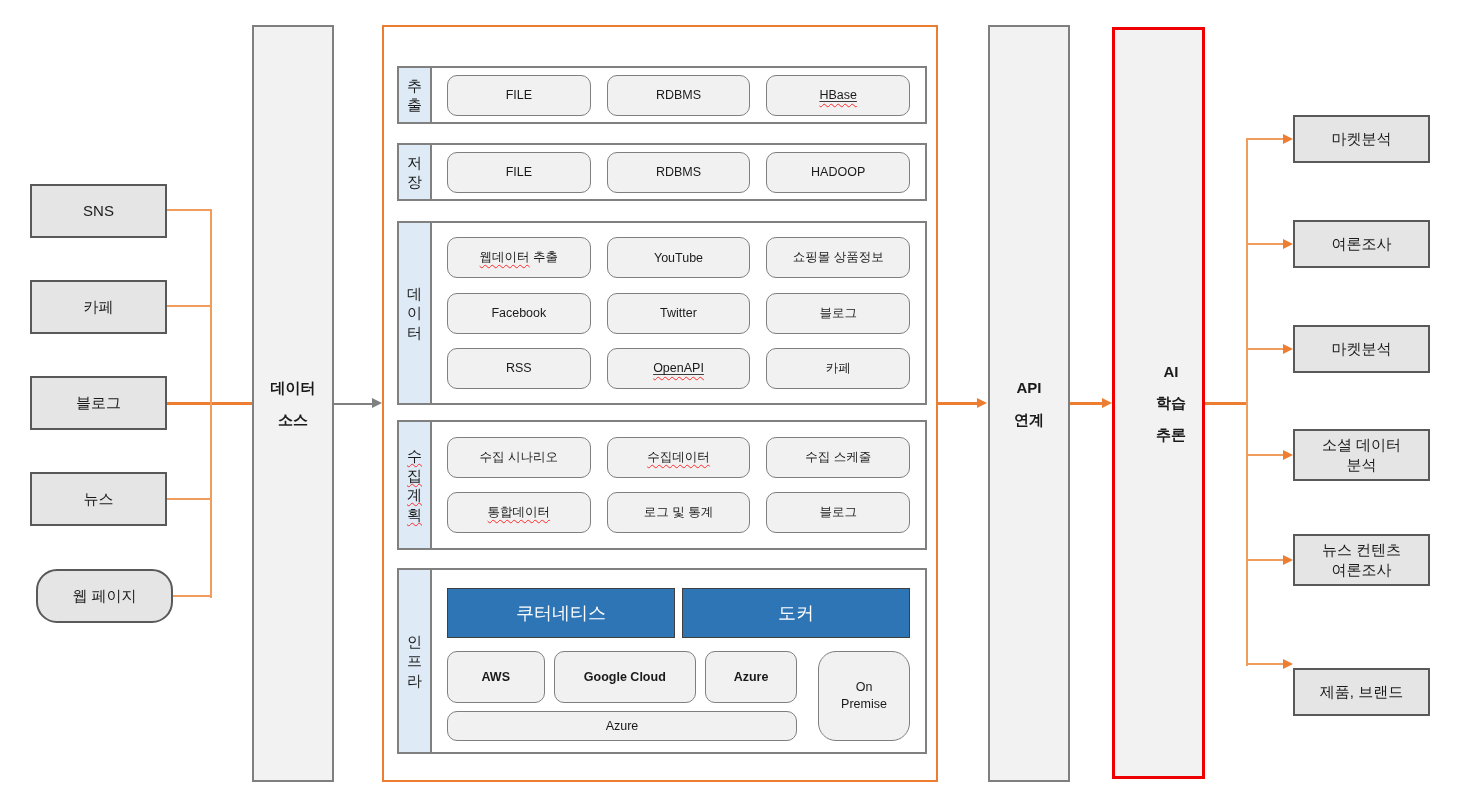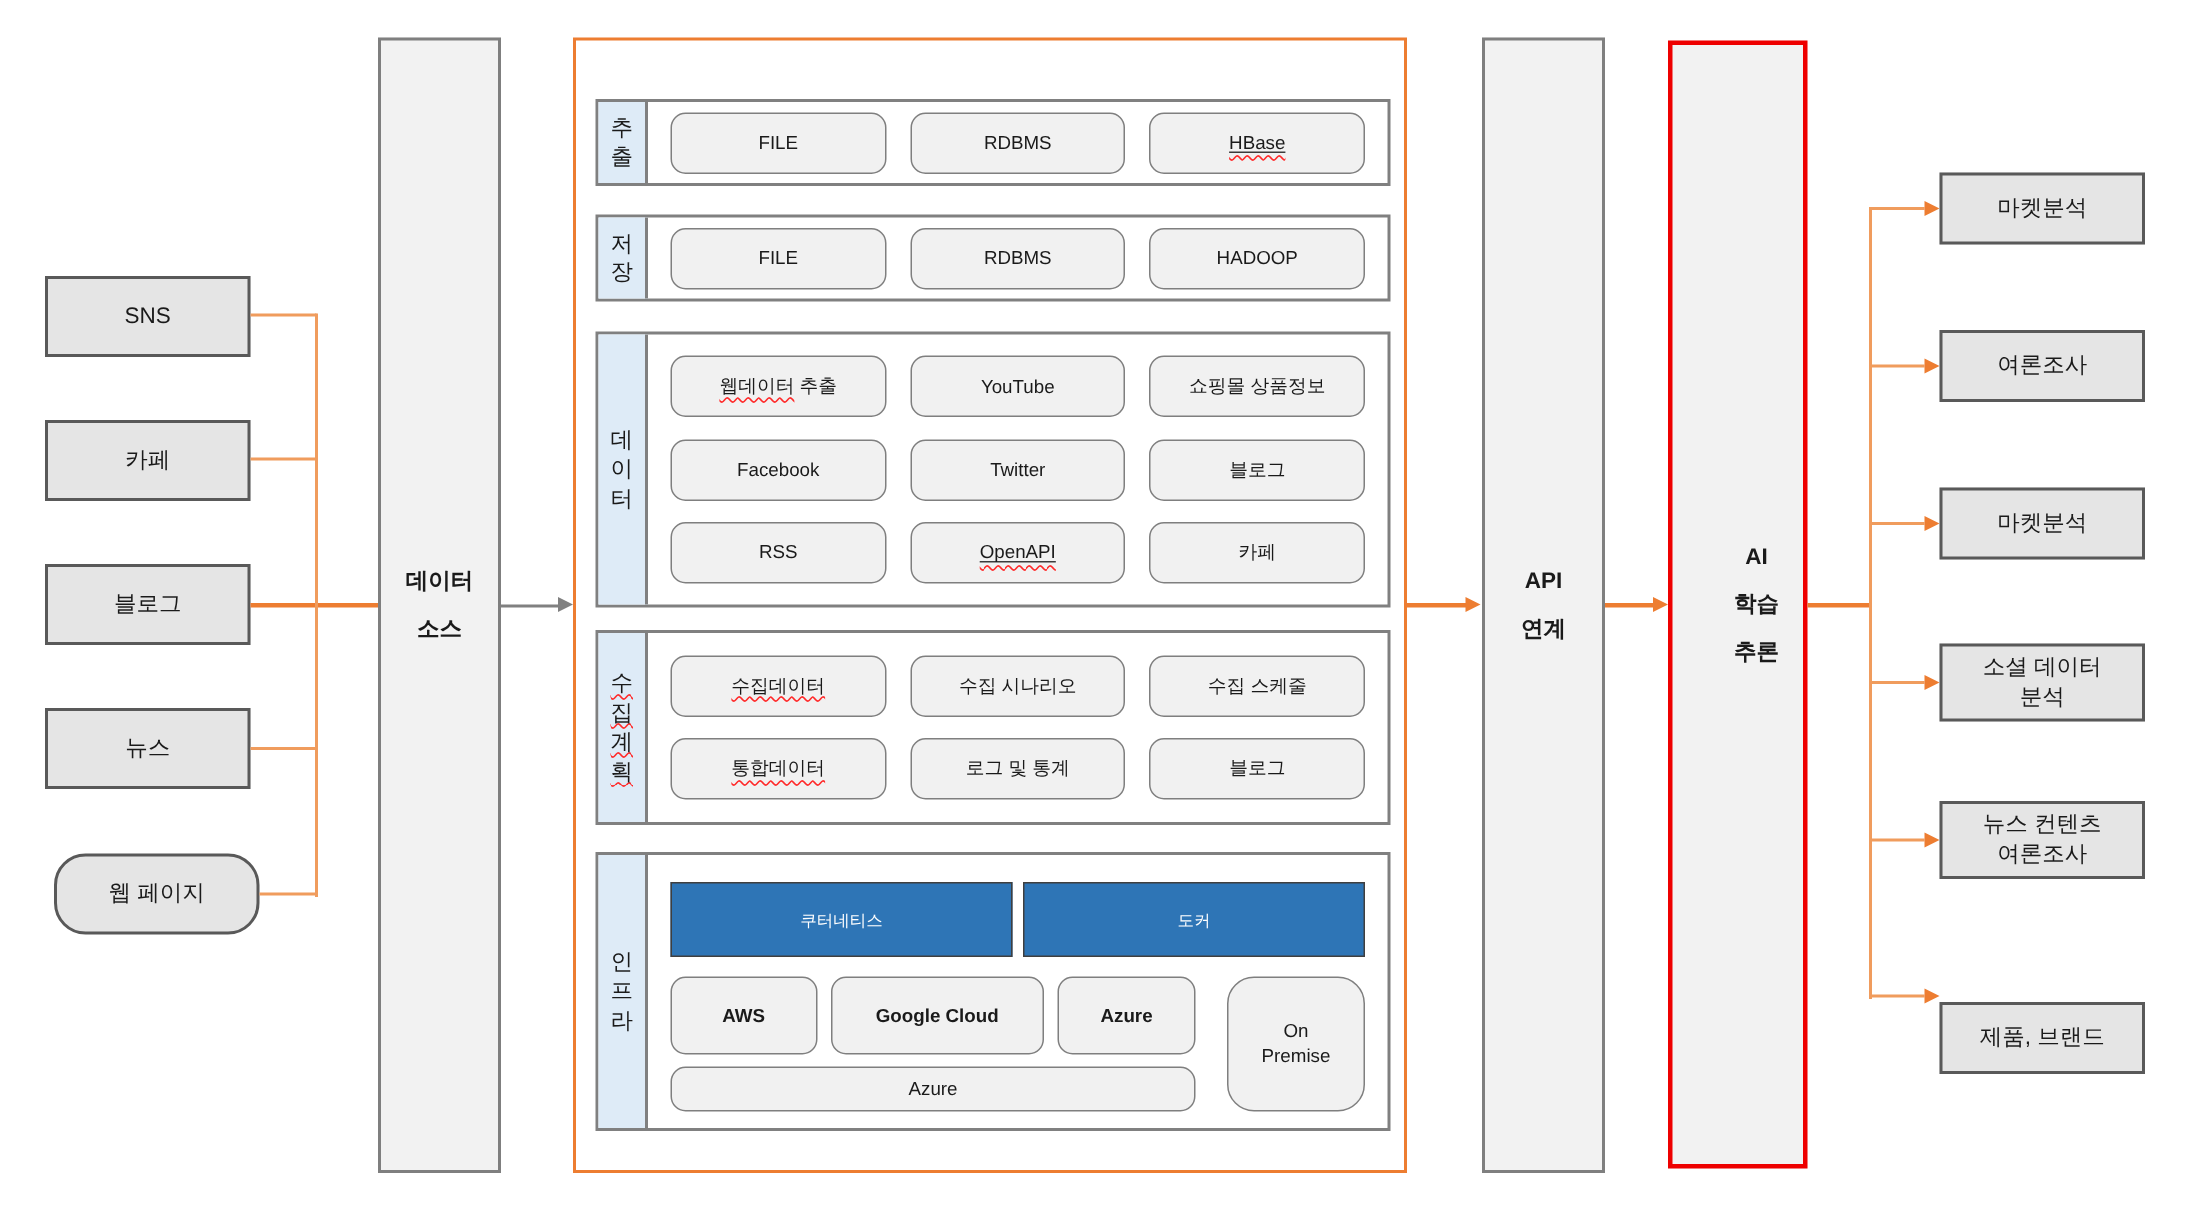--- a/index.html
+++ b/index.html
@@ -45,21 +45,21 @@
           text-underline-offset:2px; }
   .ul .wavy { text-underline-offset:4px; }
   .strip.wavy-strip { text-decoration-line:underline; text-decoration-style:wavy;
           text-decoration-color:#FF2A2A; text-decoration-thickness:1px;
           text-underline-offset:2px; }
 
   
   .infra-content { flex:1; display:flex; flex-direction:column; padding:18px 15px 16px 15px; }
   .blue-row { display:flex; gap:7px; height:50px; flex:none; }
   .bluebox { flex:1; background:#2E75B6; border:1.5px solid #3F3F3F; color:#ffffff;
-             display:flex; align-items:center; justify-content:center; font-size:11px; }
+             display:flex; align-items:center; justify-content:center; font-size:18px; }
   .lower { display:flex; gap:9px; margin-top:13px; height:90px; flex:none; }
   .lower-main { flex:1; display:flex; flex-direction:column; }
   .cloud-row { display:flex; gap:9px; height:52px; flex:none;font-weight:bold; }
   .cloud-row .chip { height:52px; }
   .chip.aws { flex:0.68; } .chip.gc { flex:1; } .chip.azure { flex:0.64; }
   .chip.cloud-wide { height:30px; margin-top:8px; flex:none; }
   .chip.onprem { flex:none; width:92px; height:90px; border-radius:18px;
                  white-space:pre-line; line-height:1.4;margin-left:12px; }
 
   
@@ -176,24 +176,24 @@
     </div>
 
     <div class="section" style="top:393px; height:130px;">
       <div class="strip wavy-strip">수
 집
 계
 획</div>
       <div class="content">
         <div class="crow">
           <div class="chip">
+              <span>수집 시나리오</span>
+            </div>
+          <div class="chip">
               <span class="wavy">수집데이터</span>
-            </div>
-          <div class="chip">
-              <span>수집 시나리오</span>
             </div>
           <div class="chip">
               <span>수집 스케줄</span>
             </div>
         </div>
         <div class="crow">
           <div class="chip">
               <span class="wavy">통합데이터</span>
             </div>
           <div class="chip">

